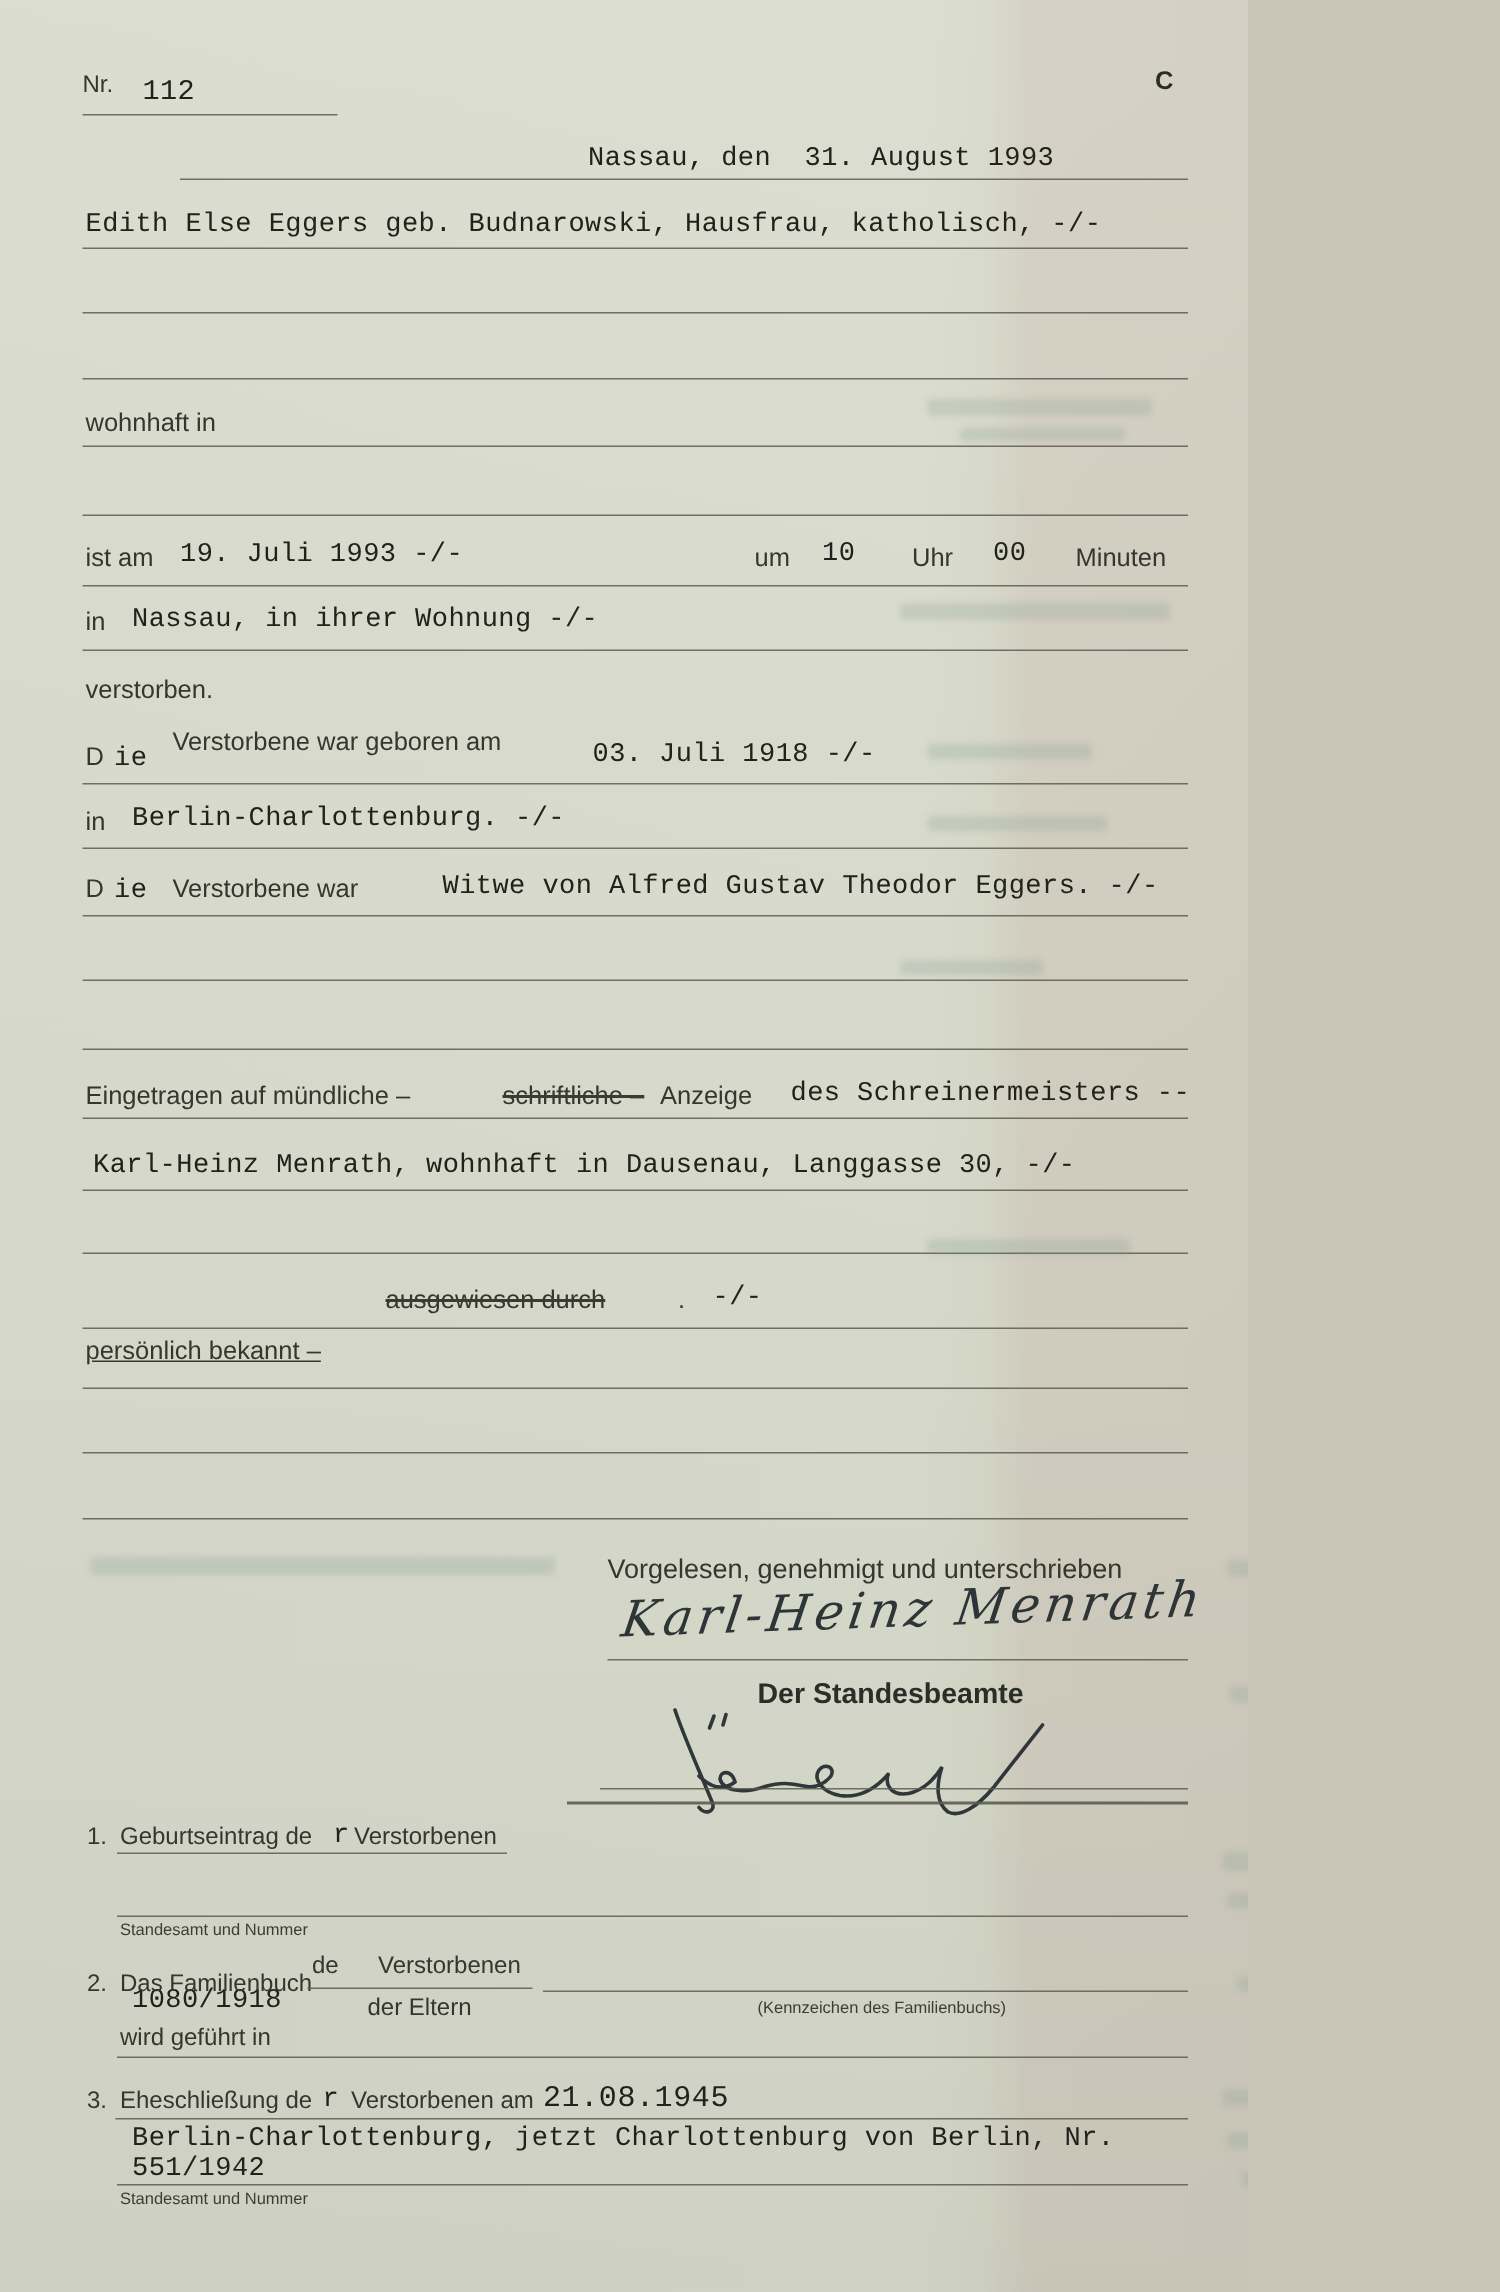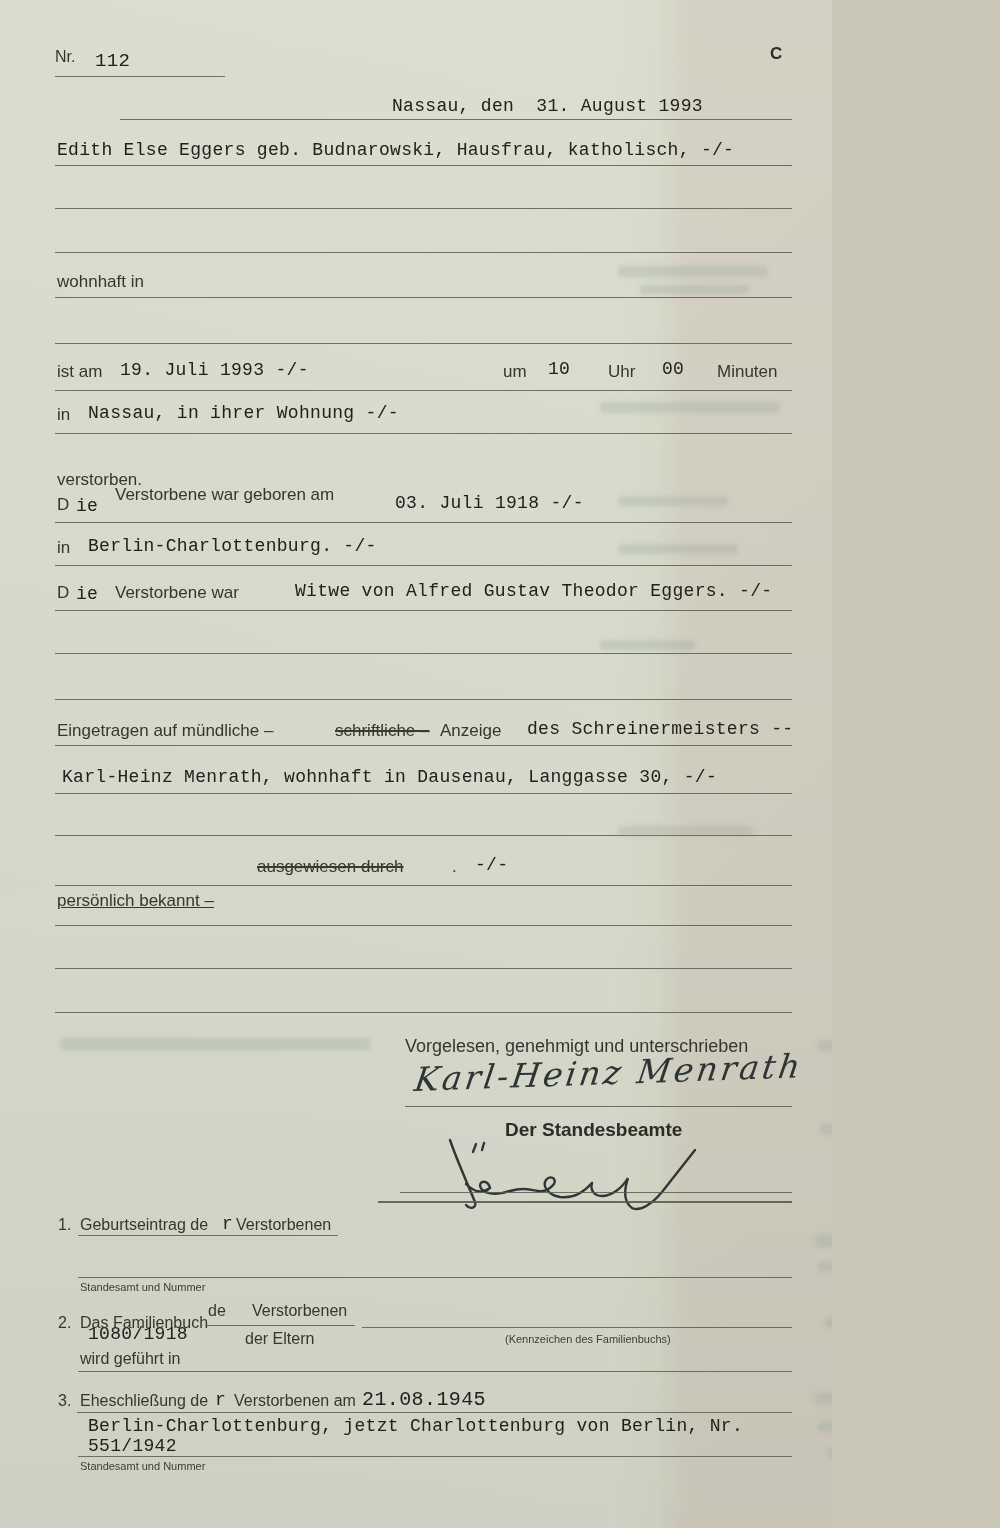--- a/index.html
+++ b/index.html
@@ -59,21 +59,21 @@
   <span class="el typed" style="left:548px;top:359px;">10</span>
   <span class="el printed" style="left:608px;top:362px;">Uhr</span>
   <span class="el typed" style="left:662px;top:359px;">00</span>
   <span class="el printed" style="left:717px;top:362px;">Minuten</span>
   <div class="rule" style="left:55px;top:390px;width:737px;"></div>
 
   <span class="el printed" style="left:57px;top:405px;">in</span>
   <span class="el typed" style="left:88px;top:403px;">Nassau, in ihrer Wohnung -/-</span>
   <div class="rule" style="left:55px;top:433px;width:737px;"></div>
 
-  <span class="el printed" style="left:57px;top:450px;margin-top:20px;">verstorben.</span>
+  <span class="el printed" style="left:57px;top:450px;">verstorben.</span>
 
   <span class="el printed" style="left:57px;top:495px;">D</span>
   <span class="el typed" style="left:76px;top:496px;">ie</span>
   <span class="el printed" style="left:115px;top:485px;text-align:center;">Verstorbene war geboren am</span>
   <span class="el typed" style="left:395px;top:493px;">03. Juli 1918 -/-</span>
   <div class="rule" style="left:55px;top:522px;width:737px;"></div>
 
   <span class="el printed" style="left:57px;top:538px;">in</span>
   <span class="el typed" style="left:88px;top:536px;">Berlin-Charlottenburg. -/-</span>
   <div class="rule" style="left:55px;top:565px;width:737px;"></div>

